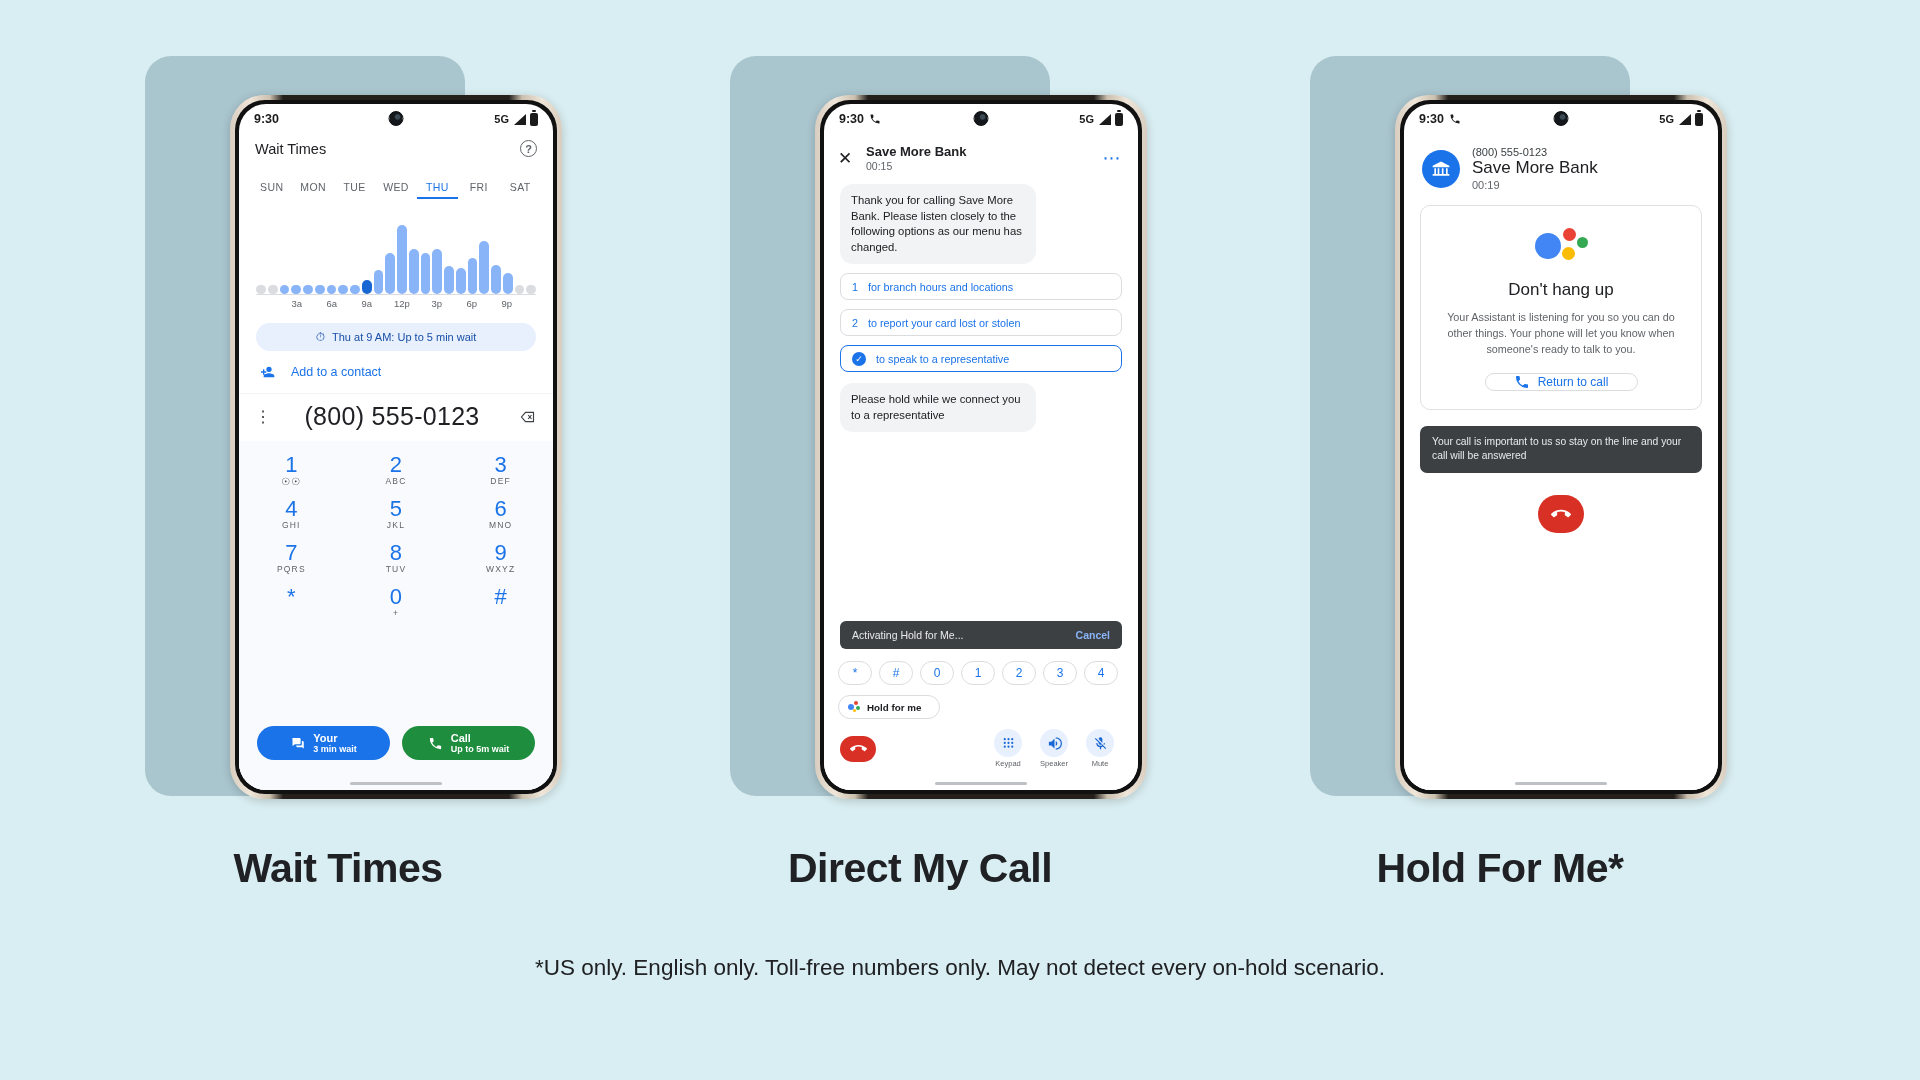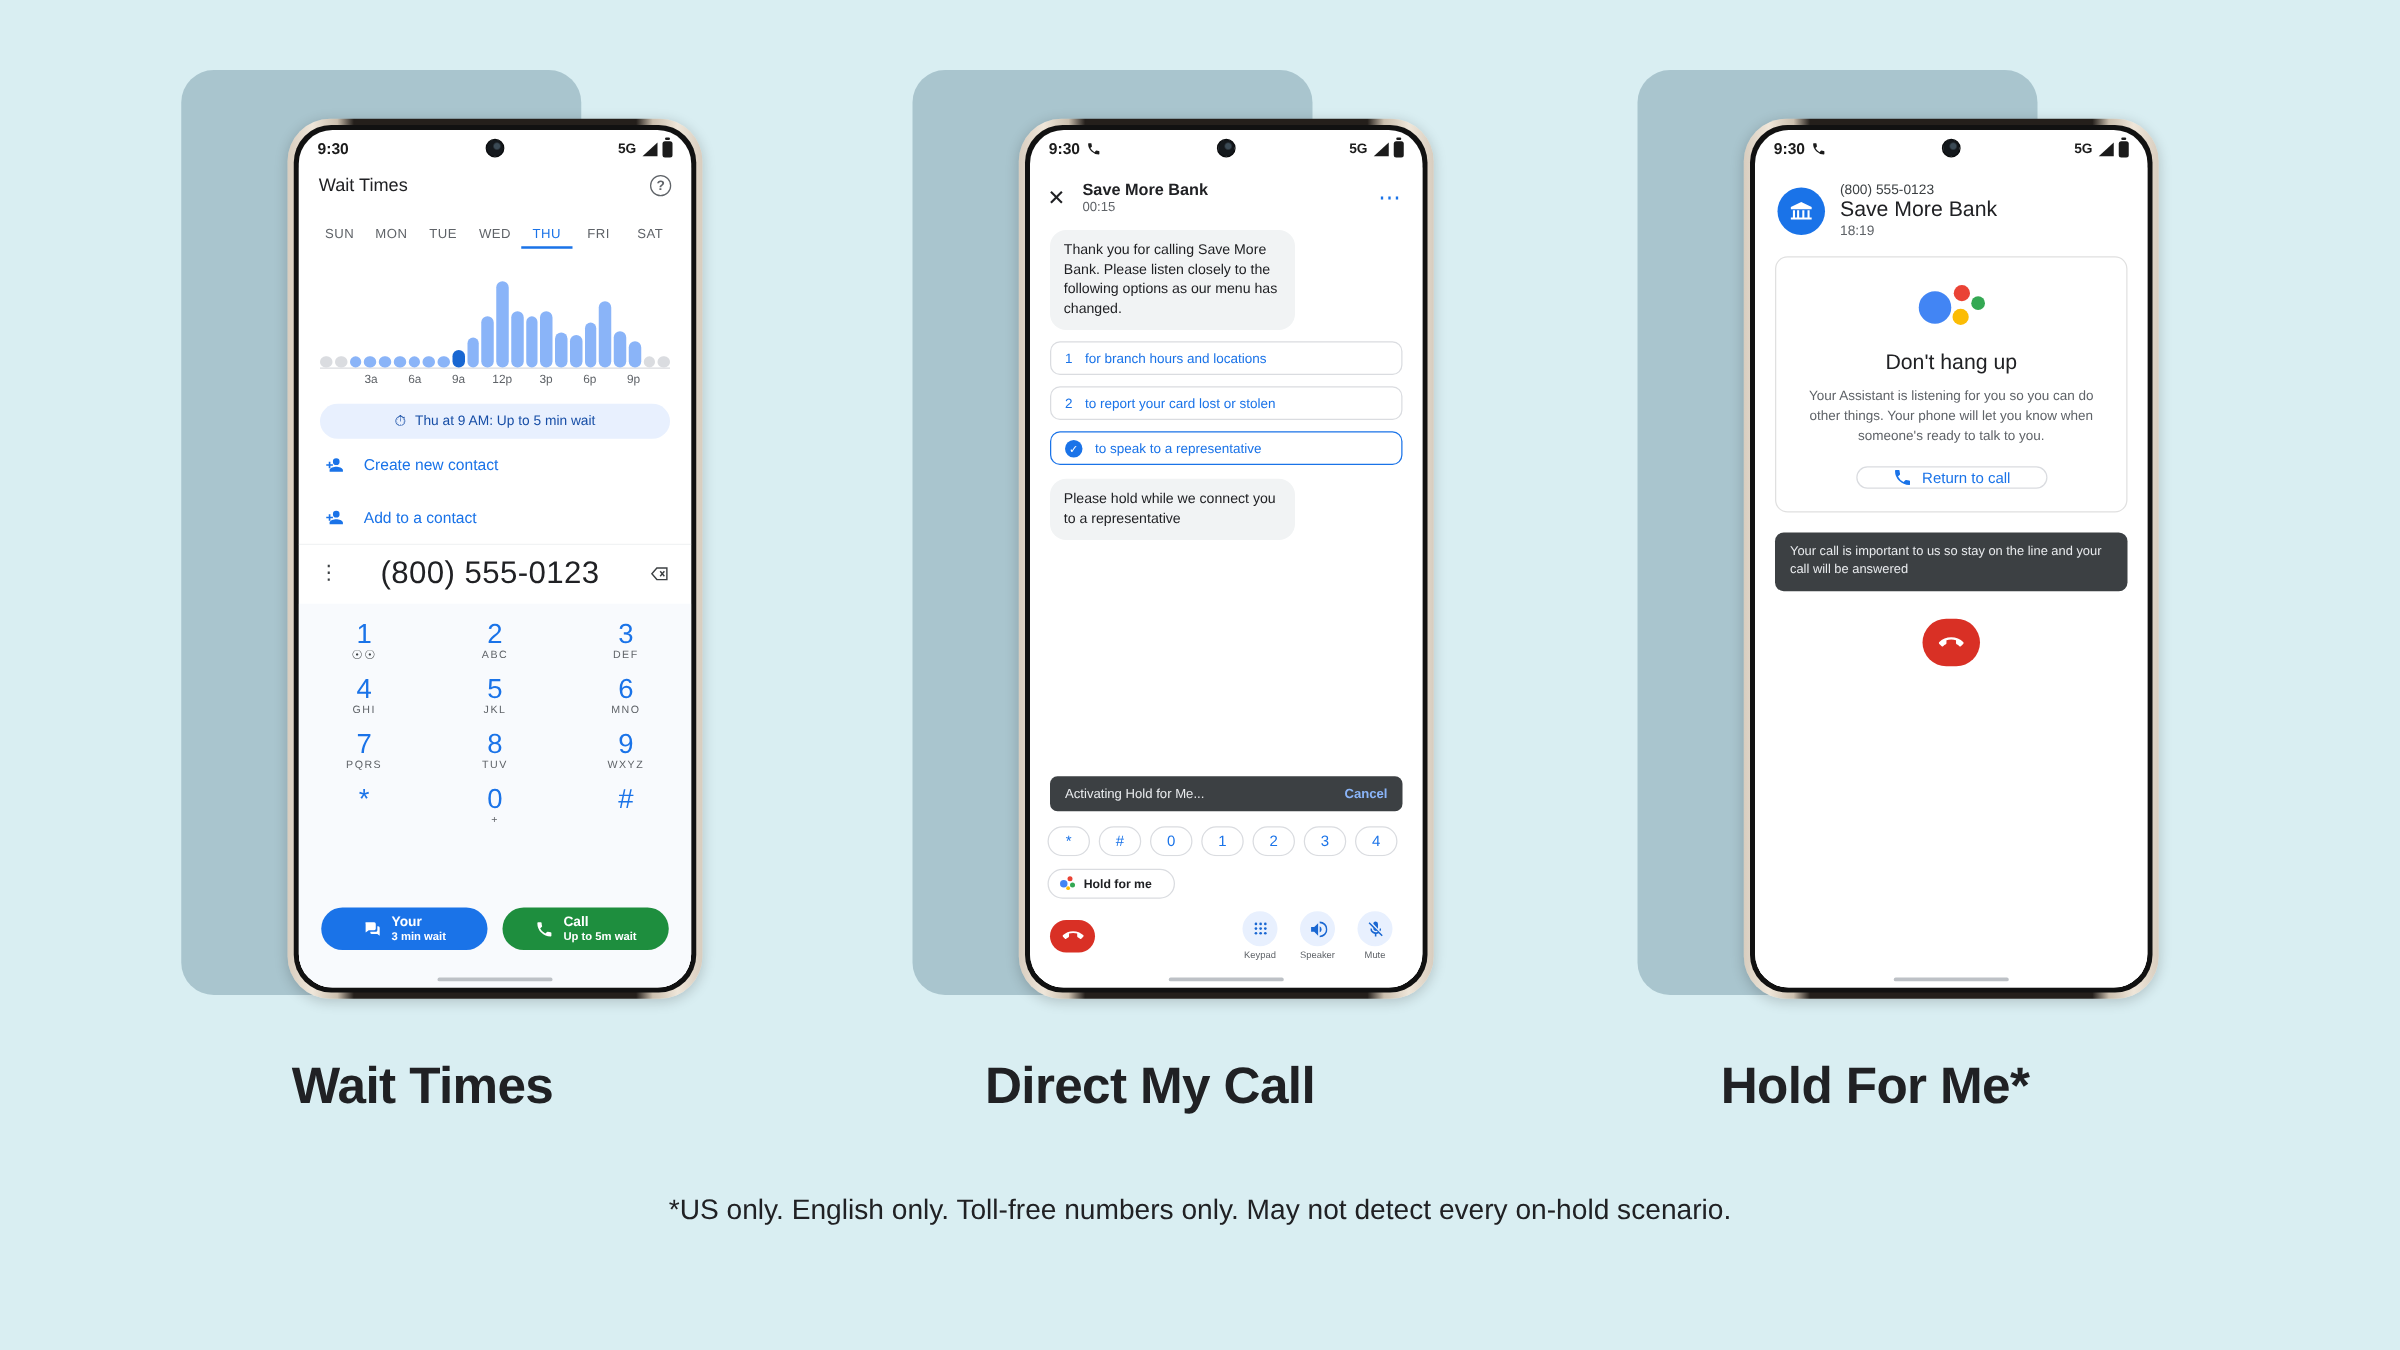--- a/index.html
+++ b/index.html
@@ -352,28 +352,20 @@
               <span class="timer-ico">⏱</span>
               <span>Thu at 9 AM: Up to 5 min wait</span>
             </div>
 
             <div class="contact-row">
               <span class="pa-ico">
                 <svg width="16" height="16" viewBox="0 0 24 24" fill="currentColor">
                     <path d="M15 12a4 4 0 1 0-4-4 4 4 0 0 0 4 4zm-7-1V8H6v3H3v2h3v3h2v-3h3v-2zm7 3c-2.7 0-8 1.34-8 4v2h16v-2c0-2.66-5.3-4-8-4z"></path>
                   </svg>
               </span>
-              <span>Create new contact</span>
-            </div>
-            <div class="contact-row">
-              <span class="pa-ico">
-                <svg width="16" height="16" viewBox="0 0 24 24" fill="currentColor">
-                    <path d="M15 12a4 4 0 1 0-4-4 4 4 0 0 0 4 4zm-7-1V8H6v3H3v2h3v3h2v-3h3v-2zm7 3c-2.7 0-8 1.34-8 4v2h16v-2c0-2.66-5.3-4-8-4z"></path>
-                  </svg>
-              </span>
               <span>Add to a contact</span>
             </div>
 
             <div class="dial-number">
               <div class="kebab">
                   <span>⋮</span>
                 </div>
               <div class="num">(800) 555-0123</div>
               <div class="bksp">
                 <svg width="19" height="16" viewBox="0 0 24 24" fill="none" stroke="currentColor" stroke-width="1.7">
@@ -617,21 +609,21 @@
           <div class="p3-body">
             <div class="p3-head">
               <div class="bank-av">
                 <svg width="20" height="20" viewBox="0 0 24 24" fill="currentColor">
                     <path d="M12 3 2 8v2h20V8zM4 11v7H2v2h20v-2h-2v-7h-2v7h-3v-7h-2v7h-3v-7H8v7H6v-7z"></path>
                   </svg>
               </div>
               <div>
                 <div class="p3-num">(800) 555-0123</div>
                 <div class="p3-name">Save More Bank</div>
-                <div class="p3-time">18:19</div>
+                <div class="p3-time">00:19</div>
               </div>
             </div>
 
             <div class="assist-card">
               <div class="g-logo">
                 <i style="width:26px;height:26px;background:#4285f4;left:2px;top:5px;"></i>
                 <i style="width:13px;height:13px;background:#ea4335;left:30px;top:0;"></i>
                 <i style="width:11px;height:11px;background:#34a853;left:44px;top:9px;"></i>
                 <i style="width:13px;height:13px;background:#fbbc05;left:29px;top:19px;"></i>
               </div>

